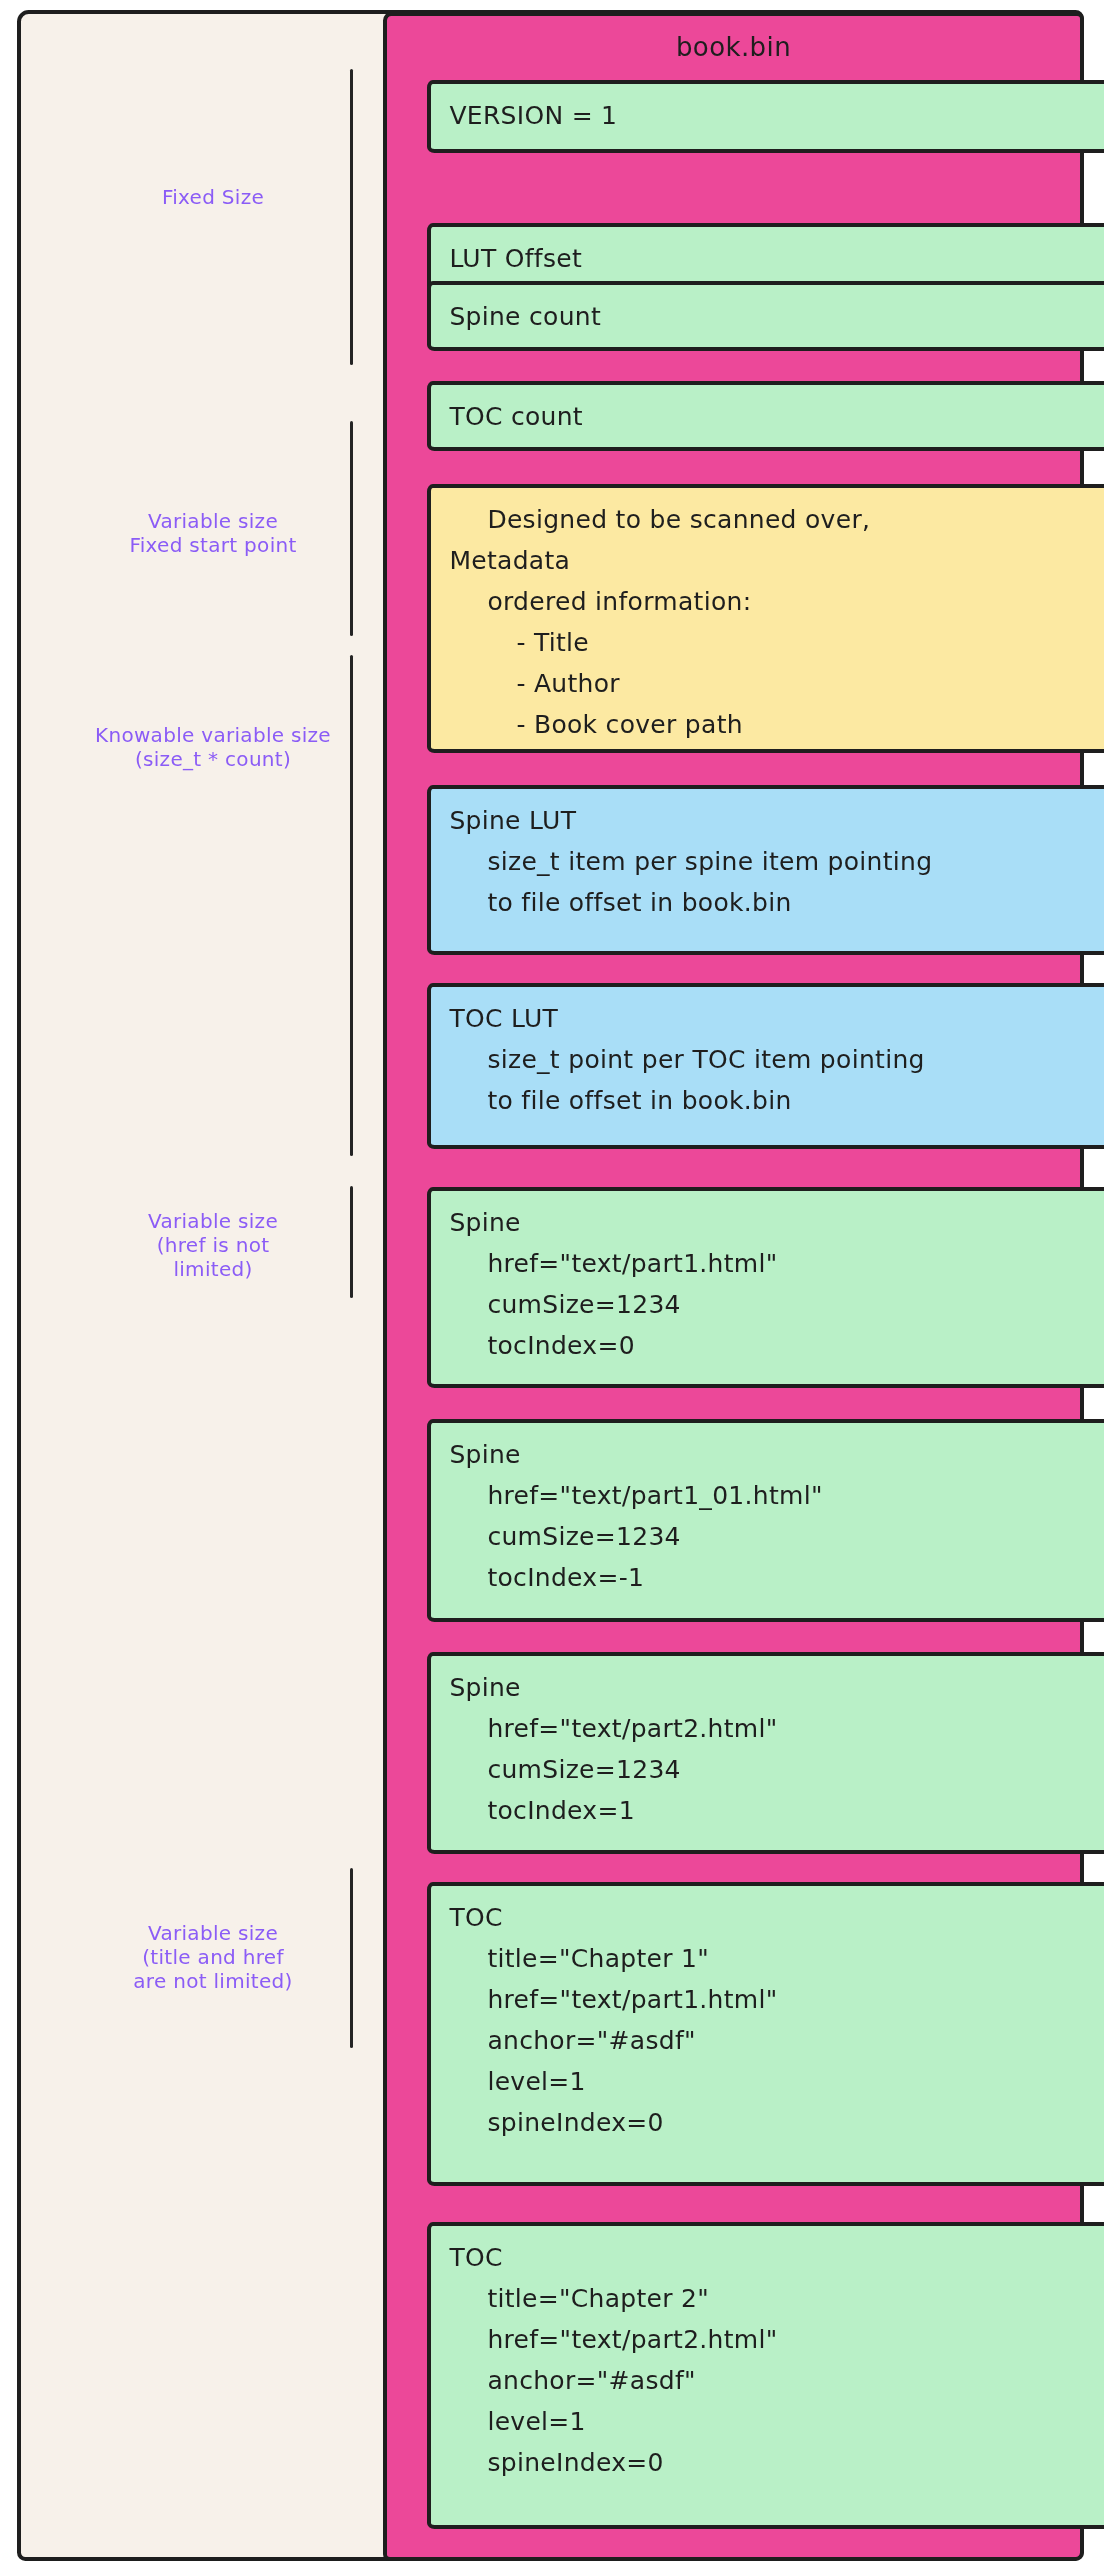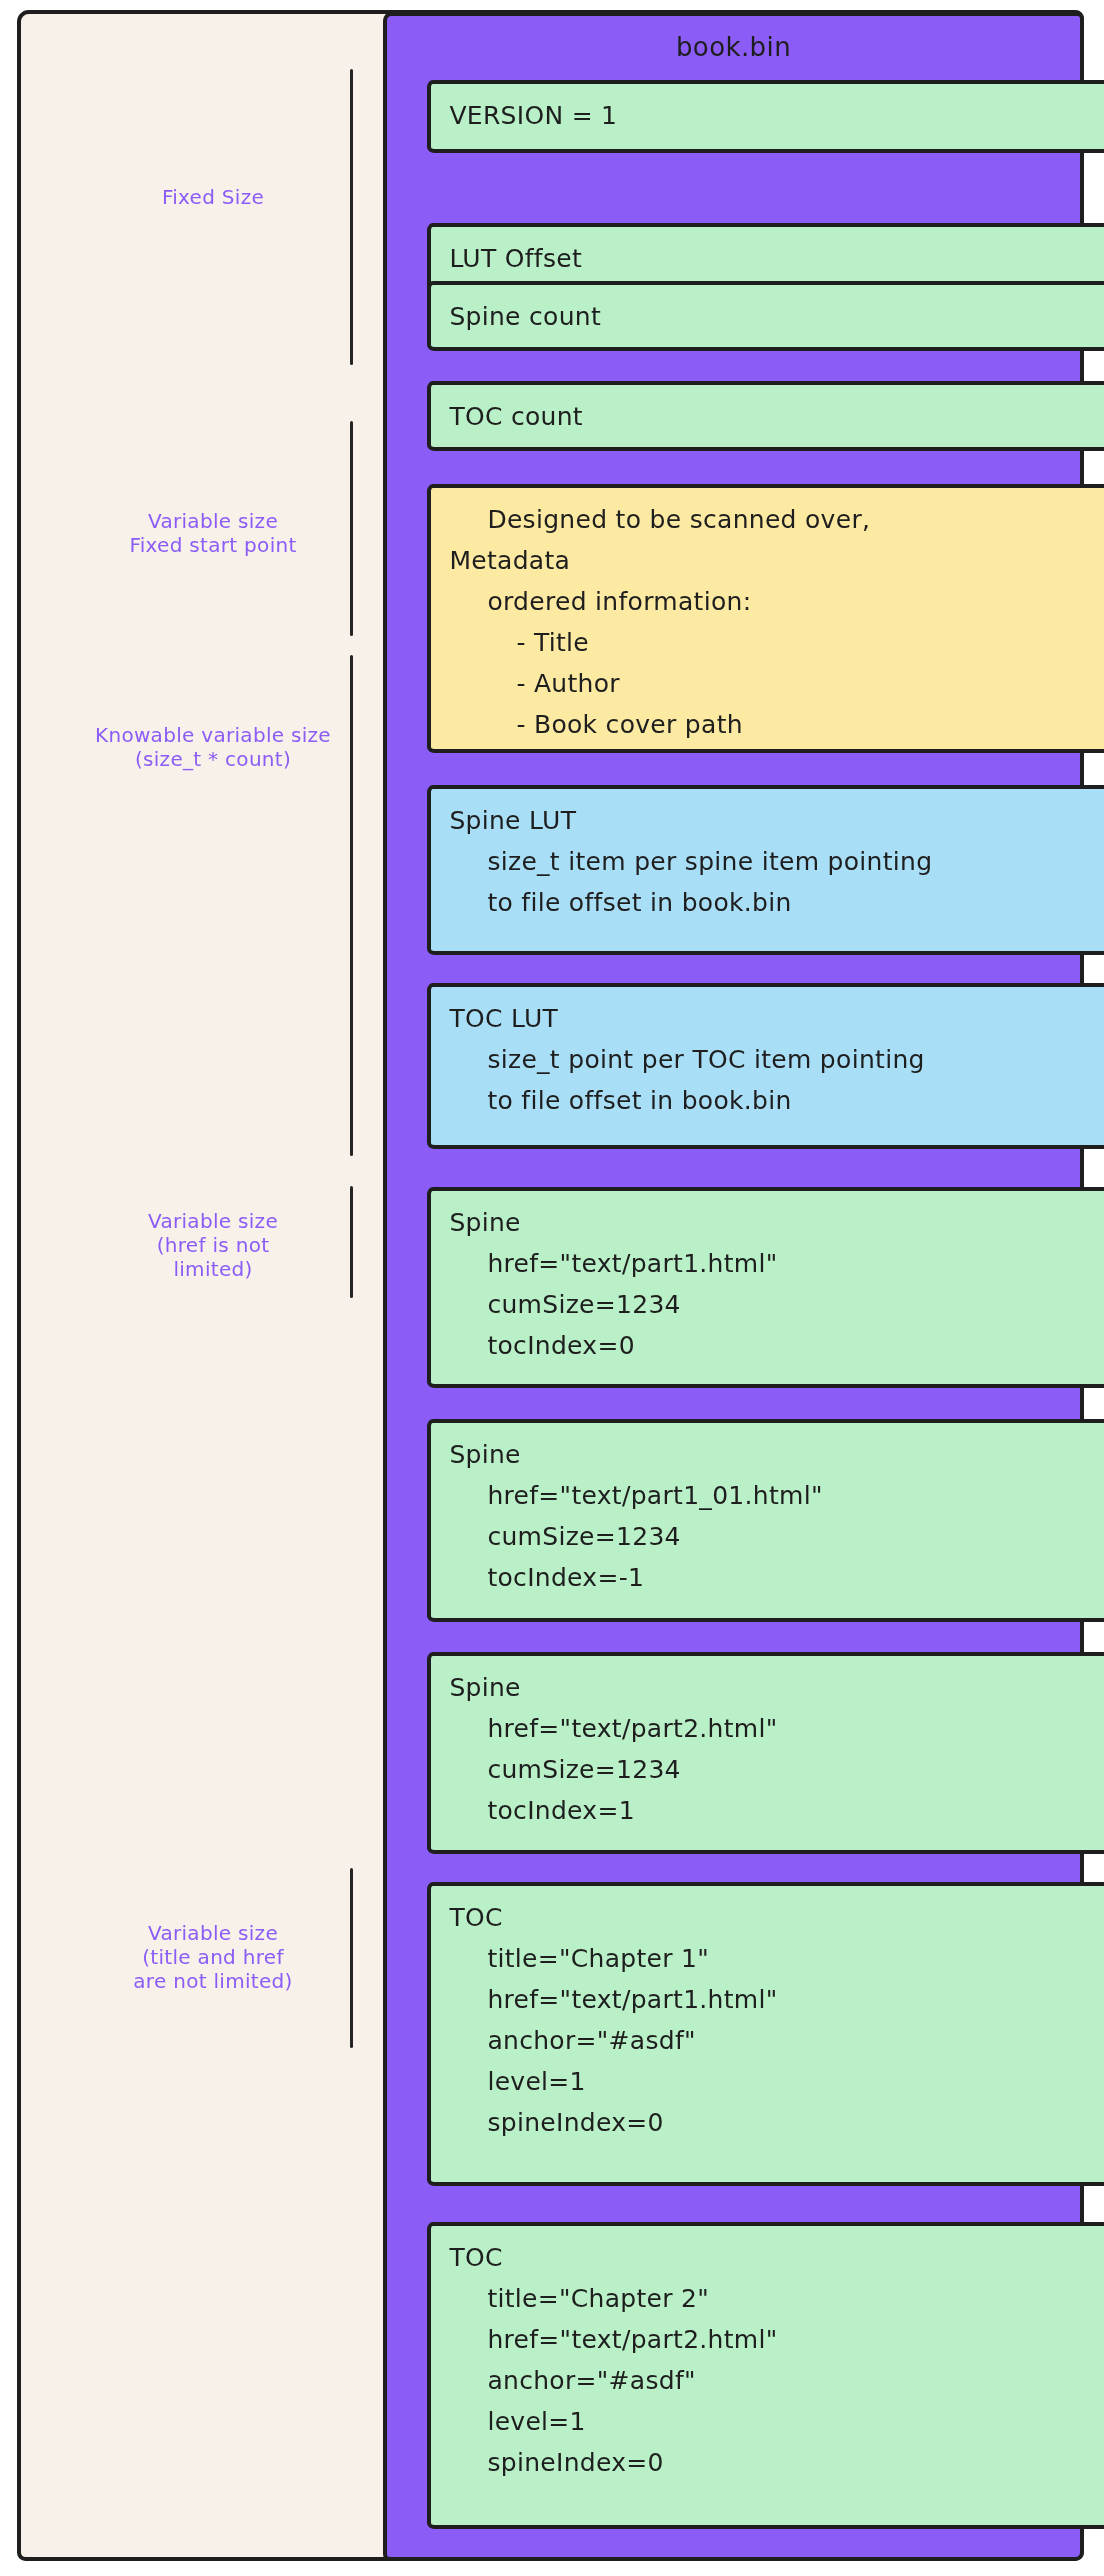--- a/index.html
+++ b/index.html
@@ -15,21 +15,21 @@
     position:absolute;left:16.7px;top:10px;
     width:1067px;height:2551px;
     background:#f7f1ea;
     border:4.2px solid #1e1e1e;
     border-radius:11.7px 8.4px 10px 8.4px;
     box-sizing:border-box;
   }
   .panel{
     position:absolute;left:383px;top:11.7px;
     width:701px;height:2549px;
-    background:#8b5cf6;
+    background:#ec4899;
     border:4.2px solid #1e1e1e;
     border-radius:8.4px 6.7px 8.4px 6.7px;
     box-sizing:border-box;
   }
   .panel-title{
     position:absolute;left:0;right:0;top:16.7px;
     text-align:center;
     font-size:26px;
     letter-spacing:0.4px;
   }

